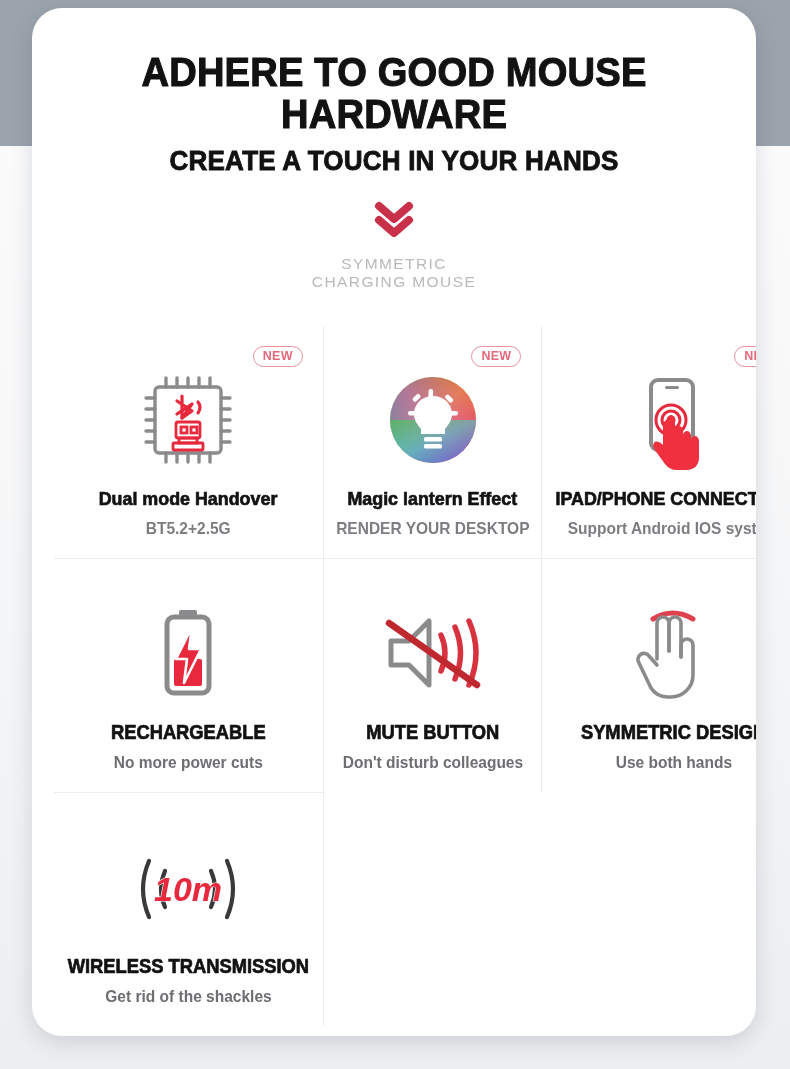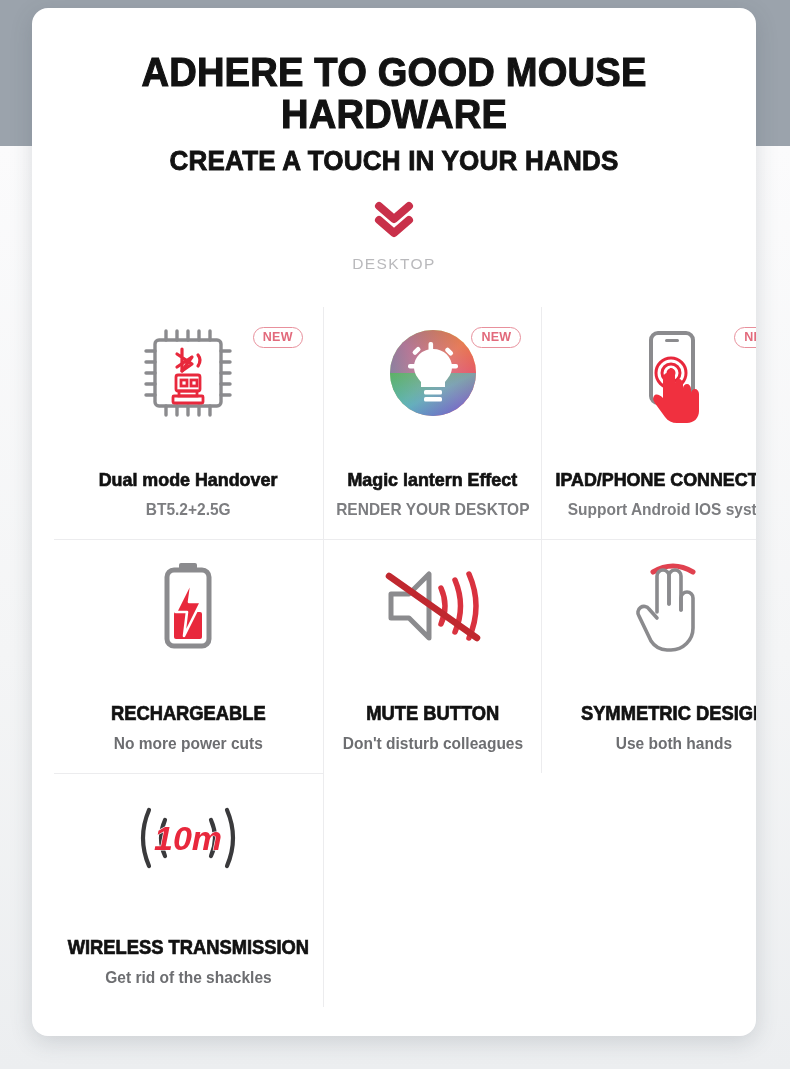--- a/index.html
+++ b/index.html
@@ -12,21 +12,21 @@
   }
   
   #backdrop{position:absolute;inset:0;z-index:0;}
   #backdrop .band-top{position:absolute;left:0;top:0;width:790px;height:146px;background:#9ba3ac;}
   #backdrop .band-bot{position:absolute;left:0;top:146px;width:790px;height:923px;
       background:linear-gradient(180deg,#fbfbfc 0%,#f4f5f6 55%,#eceef0 100%);}
 
   
   #card{
     position:absolute;left:32px;top:8px;width:724px;height:1028px;
-    background:#ffffff;border-radius:16px;z-index:2;
+    background:#ffffff;border-radius:30px;z-index:2;
     box-shadow:0 6px 22px rgba(60,70,85,.18);
     overflow:hidden;
   }
 
   
   .hdr{padding-top:44px;text-align:center;}
   .hdr h1{
     margin:0;font-size:41px;line-height:1.02;letter-spacing:.2px;
     font-weight:900;color:#121212;
     font-family:"Liberation Sans Narrow","Liberation Sans",sans-serif;
@@ -58,21 +58,21 @@
     padding:14px 6px 20px 6px;
     min-height:222px;
     box-sizing:border-box;
   }
   
   .cell:not(:nth-child(3n)){border-right:1px solid #ececee;}
   .cell:nth-child(n+4){border-top:1px solid #ececee;}
 
   .iconwrap{
     height:132px;width:100%;
-    display:flex;align-items:flex-start;justify-content:center;
+    display:flex;align-items:flex-end;justify-content:center;
     position:relative;
   }
   .badge{
     position:absolute;top:6px;right:14px;
     border:1.6px solid #e8909c;border-radius:11px;
     color:#e26a7c;font-size:12.5px;font-weight:700;letter-spacing:.3px;
     padding:2px 9px 3px 9px;background:#fff;
   }
   .t1{
     margin-top:16px;font-size:19.5px;font-weight:900;color:#121212;
@@ -103,21 +103,22 @@
     <h2>CREATE A TOUCH IN YOUR HANDS</h2>
 
     <div class="chev">
       <svg width="46" height="40" viewBox="0 0 46 40">
         <path d="M8 5 L23 18 L38 5" fill="none" stroke="#c9304a" stroke-width="8" stroke-linecap="round" stroke-linejoin="round"></path>
         <path d="M8 19 L23 32 L38 19" fill="none" stroke="#c9304a" stroke-width="8" stroke-linecap="round" stroke-linejoin="round"></path>
       </svg>
     </div>
 
     <div class="brandline">
-      <div>DESKTOP</div>
+      <div>SYMMETRIC</div>
+      <div>CHARGING MOUSE</div>
     </div>
   </div>
 
   <div class="grid">
 
     <div class="cell r1">
       <div class="iconwrap">
         <svg width="104" height="104" viewBox="0 0 104 104">
           <g stroke="#8b8b8e" stroke-width="3.4" fill="none" stroke-linecap="round">
             <rect x="19" y="19" width="66" height="66" rx="4"></rect>

